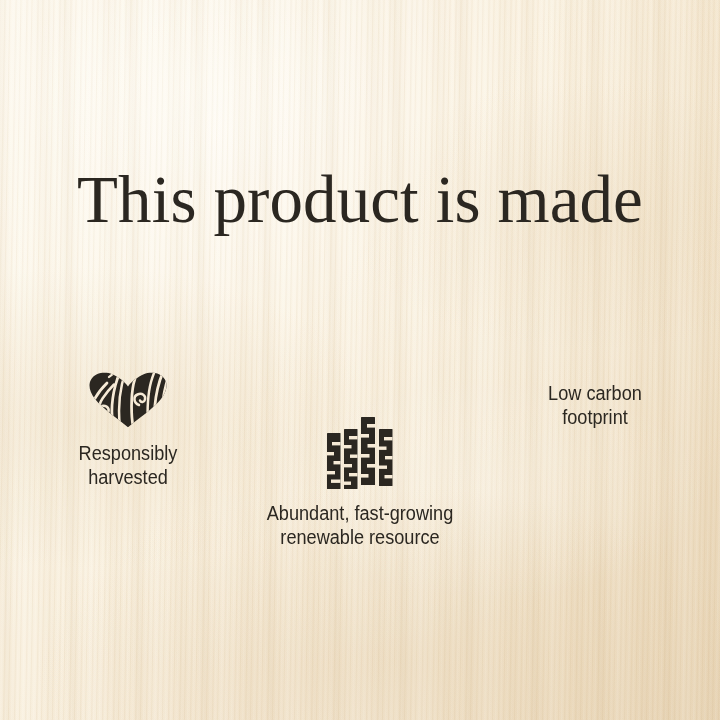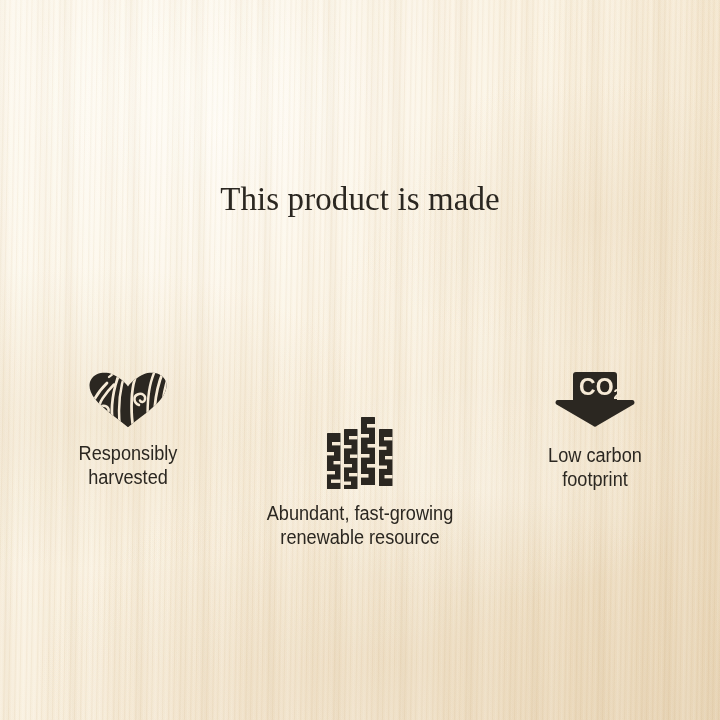--- a/index.html
+++ b/index.html
@@ -81,21 +81,21 @@
   }
 
   
   .headline {
     position: absolute;
     left: 0;
     right: 0;
     top: 172px;
     text-align: center;
     font-family: "Liberation Serif", "DejaVu Serif", serif;
-    font-size: 33px;
+    font-size: 67px;
     line-height: 55px;
     color: #2b2721;
     letter-spacing: 0.1px;
     white-space: nowrap;
   }
   .headline .hl-line { display: block; }
 
   
   .feature {
     position: absolute;
@@ -237,27 +237,20 @@
           </g>
         </svg>
       </div>
       <div class="caption">
         <span class="cap-line">Abundant, fast-growing</span>
         <span class="cap-line">renewable resource</span>
       </div>
     </div>
 
     <div class="feature" id="feature-carbon">
-      <div class="icon-wrap">
-        <svg width="84" height="58" viewBox="0 0 168 116" aria-label="downward arrow containing CO2">
-          <path d="M46 4 H122 A6 6 0 0 1 128 10 V60 H158 A5 5 0 0 1 161.7 68.4 L88 111.5 A6 6 0 0 1 80 111.5 L6.3 68.4 A5 5 0 0 1 10 60 H40 V10 A6 6 0 0 1 46 4 Z" fill="#2b2721"></path>
-          <text x="52" y="50" font-family="'Liberation Sans', sans-serif" font-size="46" font-weight="bold" fill="#f6ead6" letter-spacing="0.5">CO</text>
-          <text x="121" y="58" font-family="'Liberation Sans', sans-serif" font-size="29" font-weight="bold" fill="#f6ead6">2</text>
-        </svg>
-      </div>
       <div class="caption">
         <span class="cap-line">Low carbon</span>
         <span class="cap-line">footprint</span>
       </div>
     </div>
 
   </div>
 </div>
 
 </body></html>

